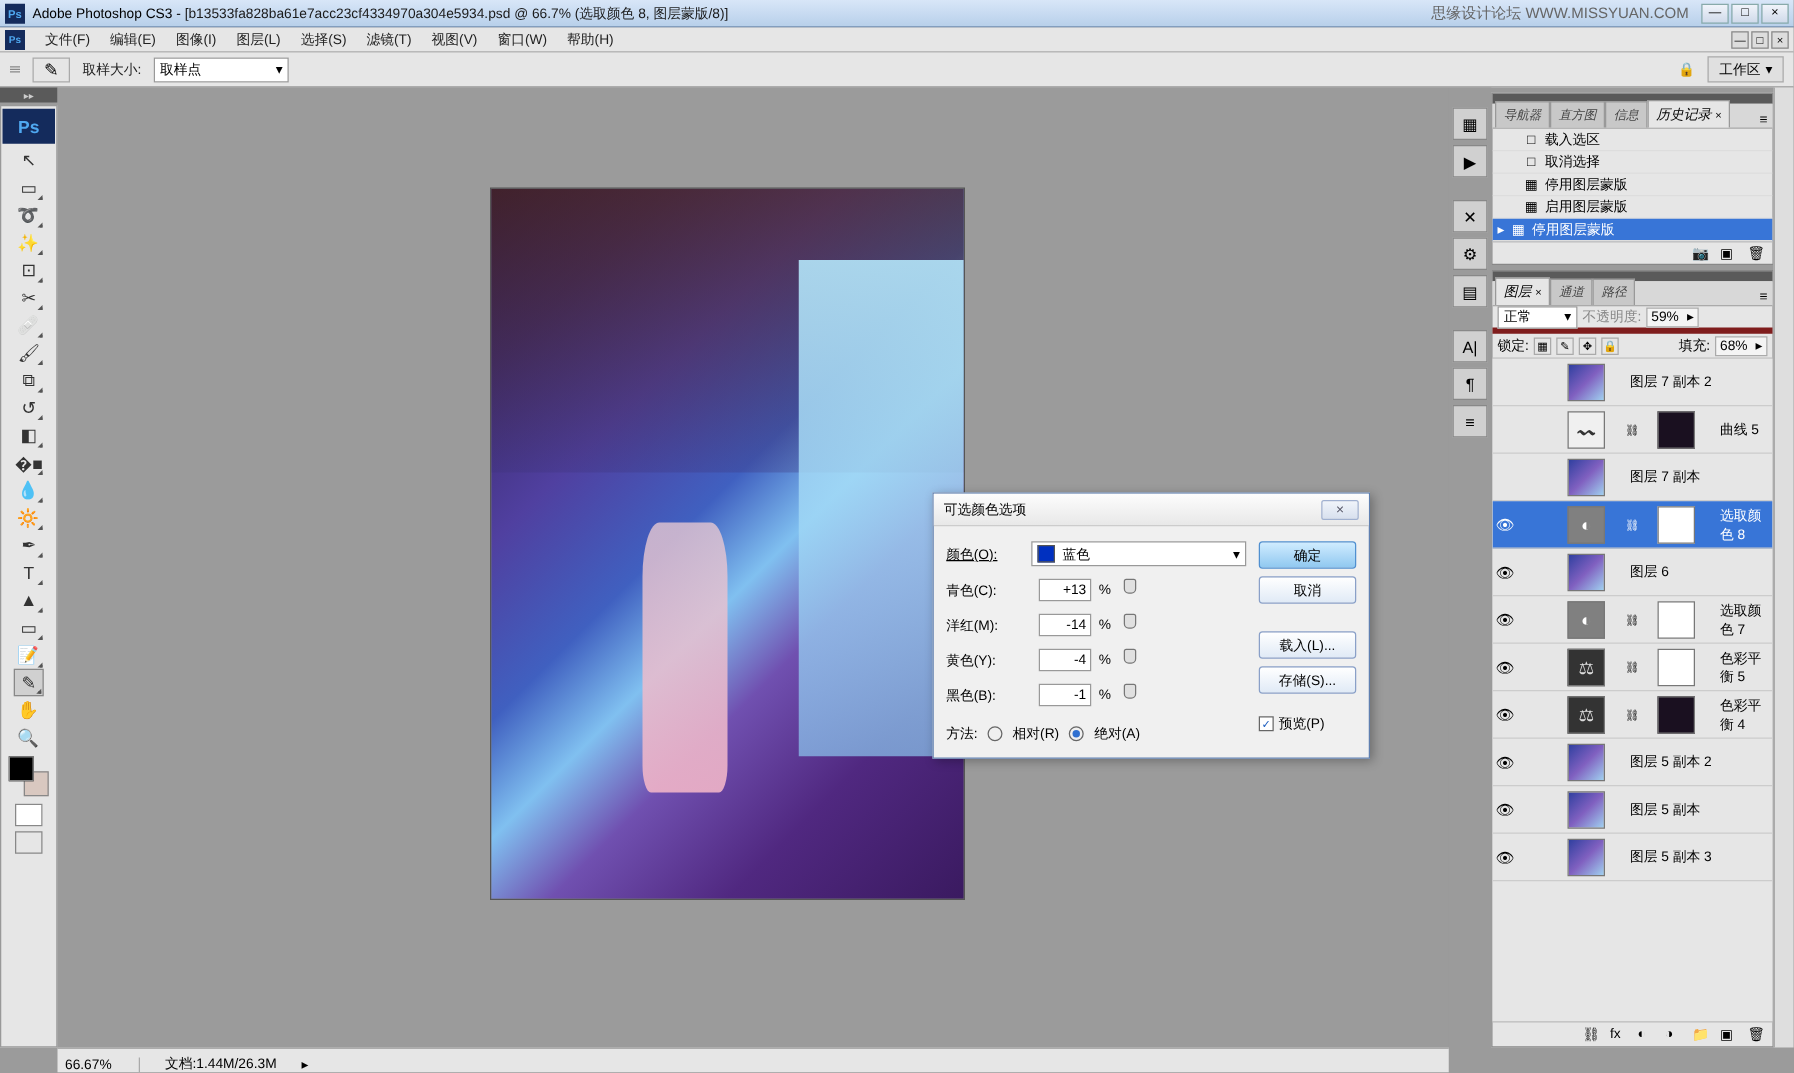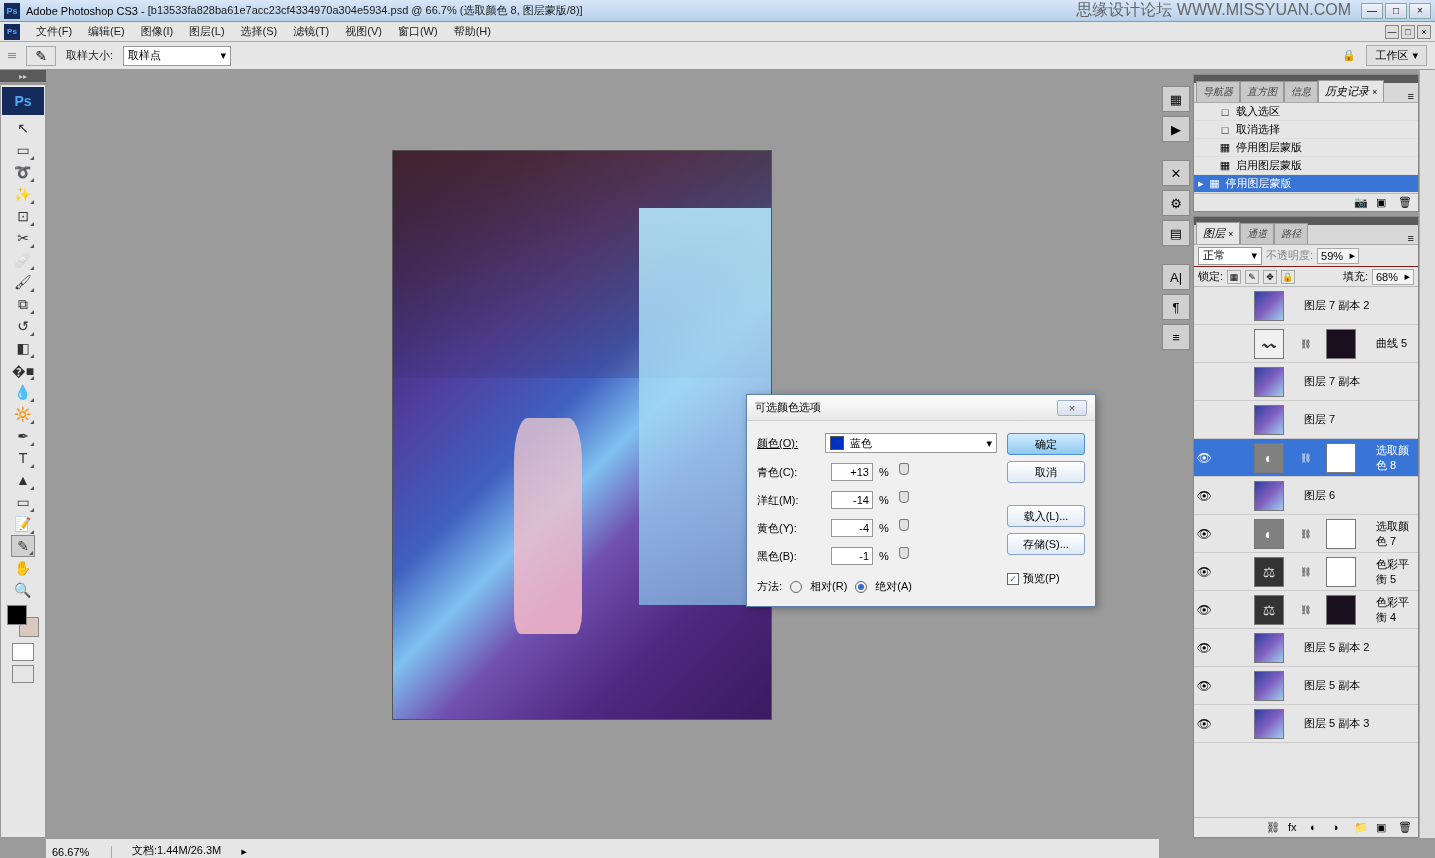--- a/index.html
+++ b/index.html
@@ -2,21 +2,21 @@
 <html><head>
 <meta charset="utf-8">
 <style>
 * { margin: 0; padding: 0; box-sizing: border-box; font-family: "Microsoft YaHei", sans-serif; font-size: 11px; }
 body { background: #9b9b9b; width: 1435px; height: 858px; overflow: hidden; position: relative; }
 
 
 .titlebar { height: 22px; background: linear-gradient(#d8e6f8, #b8d0ea); display: flex; align-items: center; padding: 0 4px; border-bottom: 1px solid #7a9bc4; }
 .titlebar .ps-icon { width: 16px; height: 16px; background: #142b5c; color: #4fa8f0; display: flex; align-items: center; justify-content: center; font-size: 9px; font-weight: bold; margin-right: 6px; }
 .titlebar .title-text { flex: 1; color: #1a1a1a; }
-.titlebar .watermark { color: #666; font-size: 16px; margin-right: 10px; }
+.titlebar .watermark { color: #666; font-size: 12px; margin-right: 10px; }
 .win-buttons { display: flex; gap: 2px; }
 .win-btn { width: 22px; height: 16px; background: linear-gradient(#f0f4fa,#d0daea); border: 1px solid #8aa; display: flex; align-items: center; justify-content: center; font-size: 10px; }
 
 
 .menubar { height: 20px; background: #e6e6e6; display: flex; align-items: center; padding: 0 4px; border-bottom: 1px solid #aaa; }
 .menubar .ps-small { width: 16px; height: 16px; background: #142b5c; color: #4fa8f0; display: flex; align-items: center; justify-content: center; font-size: 8px; font-weight: bold; margin-right: 8px; }
 .menu-item { padding: 2px 8px; color: #222; }
 .menu-spacer { flex: 1; }
 .doc-btns { display: flex; gap: 2px; }
 .doc-btn { width: 14px; height: 14px; border: 1px solid #888; background: #ddd; display: flex; align-items: center; justify-content: center; font-size: 9px; }
@@ -72,21 +72,21 @@
 .panel-menu { margin-left: auto; padding: 0 4px; }
 .hist-list { max-height: 120px; overflow: hidden; }
 .hist-item { display: flex; align-items: center; height: 18px; padding-left: 24px; gap: 4px; border-bottom: 1px solid #ddd; }
 .hist-item.selected { background: #3875d7; color: #fff; }
 .hist-icon { width: 14px; height: 14px; display: flex; align-items: center; justify-content: center; font-size: 11px; }
 .hist-buttons { height: 18px; display: flex; justify-content: flex-end; gap: 8px; padding: 0 6px; align-items: center; border-top: 1px solid #bbb; }
 .hist-btn { width: 14px; height: 14px; font-size: 11px; }
 
 
 .layers-panel { flex: 1; display: flex; flex-direction: column; }
-.layer-opts { height: 22px; display: flex; align-items: center; gap: 4px; padding: 0 4px; border-bottom: 1px solid #7f1d1d; }
+.layer-opts { height: 22px; display: flex; align-items: center; gap: 4px; padding: 0 4px; border-bottom: 5px solid #7f1d1d; }
 .blend-select { width: 64px; height: 18px; border: 1px solid #999; background: #fff; display: flex; align-items: center; padding: 0 4px; justify-content: space-between; }
 .opacity-label { color: #888; }
 .opacity-val { width: 42px; height: 16px; border: 1px solid #aaa; background: #f4f4f4; display: flex; align-items: center; padding: 0 3px; justify-content: space-between; font-size: 10px; }
 .lock-row { height: 20px; display: flex; align-items: center; gap: 4px; padding: 0 4px; border-bottom: 1px solid #bbb; font-size: 10px; }
 .lock-icons { display: flex; gap: 4px; }
 .lock-ic { width: 14px; height: 14px; border: 1px solid #aaa; font-size: 9px; display: flex; align-items: center; justify-content: center; }
 .layers-list { flex: 1; overflow-y: auto; background: #e6e6e6; }
 .layer-row { height: 38px; display: flex; align-items: center; border-bottom: 1px solid #ccc; padding: 0 2px; gap: 16px; }
 .layer-row.selected { background: #3875d7; color: #fff; }
 .vis-eye { width: 16px; height: 16px; display: flex; align-items: center; justify-content: center; font-size: 12px; }
@@ -336,27 +336,20 @@
               <div class="mask-thumb dark"></div>
     <div class="layer-name">曲线 5</div>
   </div>
             <div class="layer-row">
     <div class="vis-eye"></div>
     <div class="link-col"></div>
     <div class="layer-thumb"></div>
 
     <div class="layer-name">图层 7 副本</div>
   </div>
-            <div class="layer-row">
-    <div class="vis-eye"></div>
-    <div class="link-col"></div>
-    <div class="layer-thumb"></div>
-
-    <div class="layer-name">图层 7</div>
-  </div>
             <div class="layer-row selected">
     <div class="vis-eye">👁</div>
     <div class="link-col"></div>
     <div class="layer-thumb adjust">◐</div>
     <span class="link-ic">⛓</span>
               <div class="mask-thumb "></div>
     <div class="layer-name">选取颜色 8</div>
   </div>
             <div class="layer-row">
     <div class="vis-eye">👁</div>

